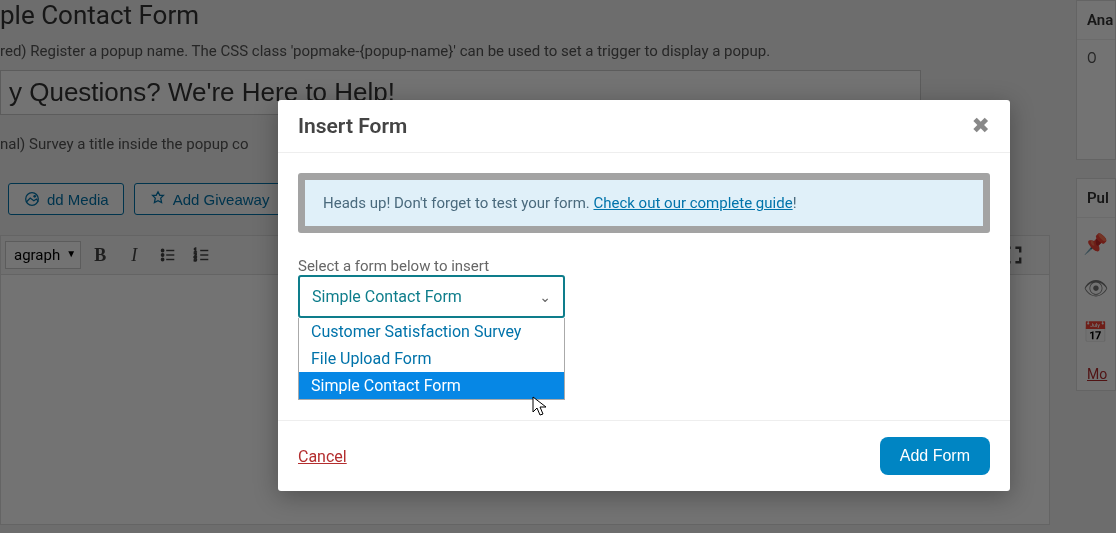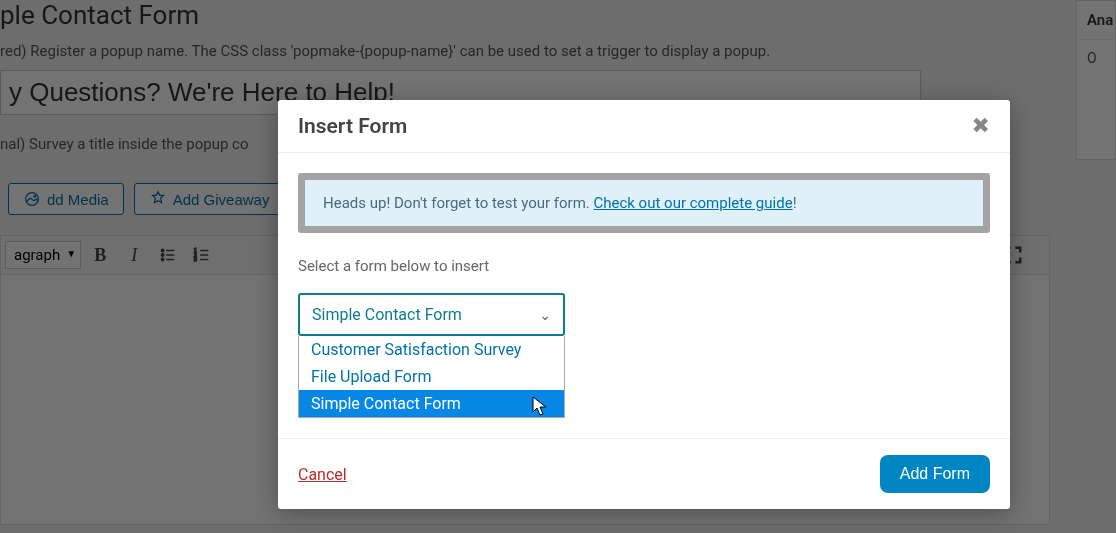--- a/index.html
+++ b/index.html
@@ -257,21 +257,20 @@
     color: #4a6a7d;
     margin-bottom: 24px;
   }
   .alert-box a {
     color: #0073aa;
     text-decoration: underline;
   }
   .select-label {
     font-size: 15px;
     color: #666;
-    margin-bottom: 18px;
   }
   .form-select {
     width: 267px;
     border: 2px solid #0e7d8b;
     border-radius: 3px;
     padding: 10px 12px;
     font-size: 16px;
     color: #0e7d8b;
     display: flex;
     justify-content: space-between;
@@ -406,20 +405,29 @@
     <div class="editor-canvas">
       <span style="position:absolute; left:560px; top:80px;">n description</span>
     </div>
   </div>
 
   <div class="right-sidebar">
     <div class="rs-box" style="height:160px;">
       <div class="rs-head">Ana</div>
       <div class="rs-body">O</div>
     </div>
+    <div class="rs-box">
+      <div class="rs-head">Pul</div>
+      <div class="rs-icons">
+        <span>📌</span>
+        <span>👁</span>
+        <span>📅</span>
+      </div>
+      <a class="rs-link">Mo</a>
+    </div>
   </div>
 </div>
 
 <div class="overlay-dim"></div>
 
 <div class="modal">
   <div class="modal-header">
     <div class="modal-title">Insert Form</div>
     <div class="modal-close">✖</div>
   </div>

